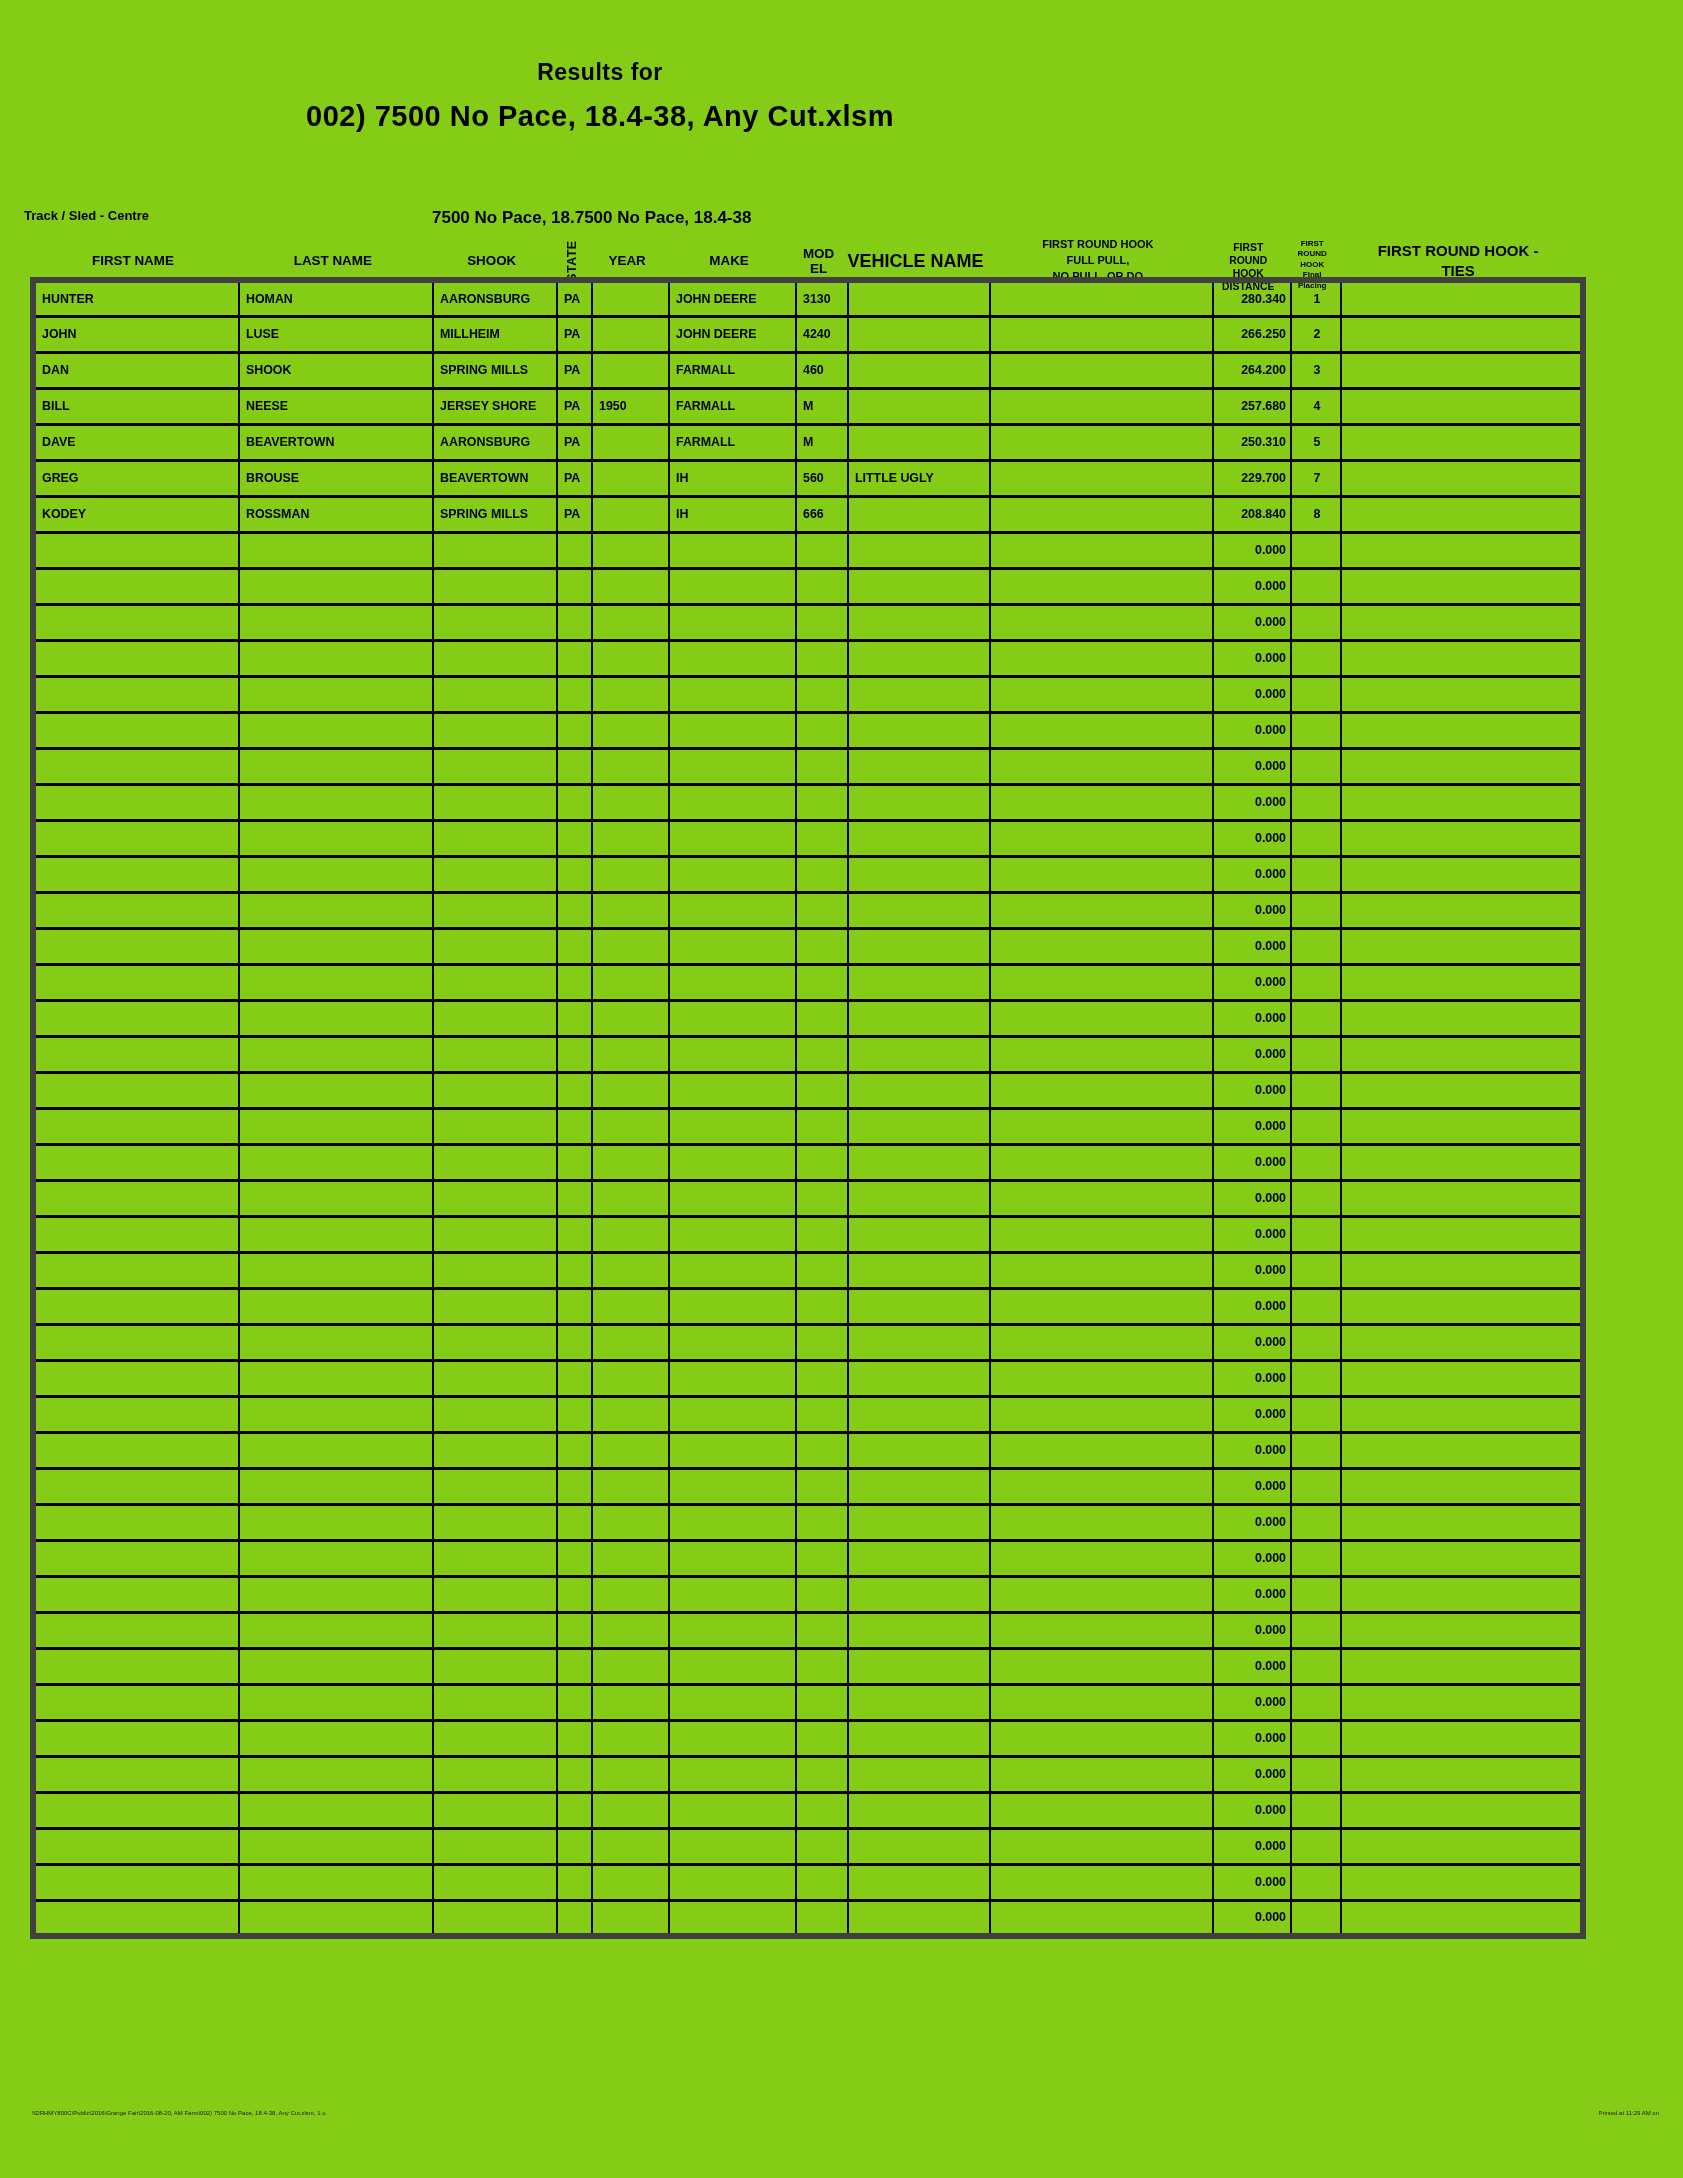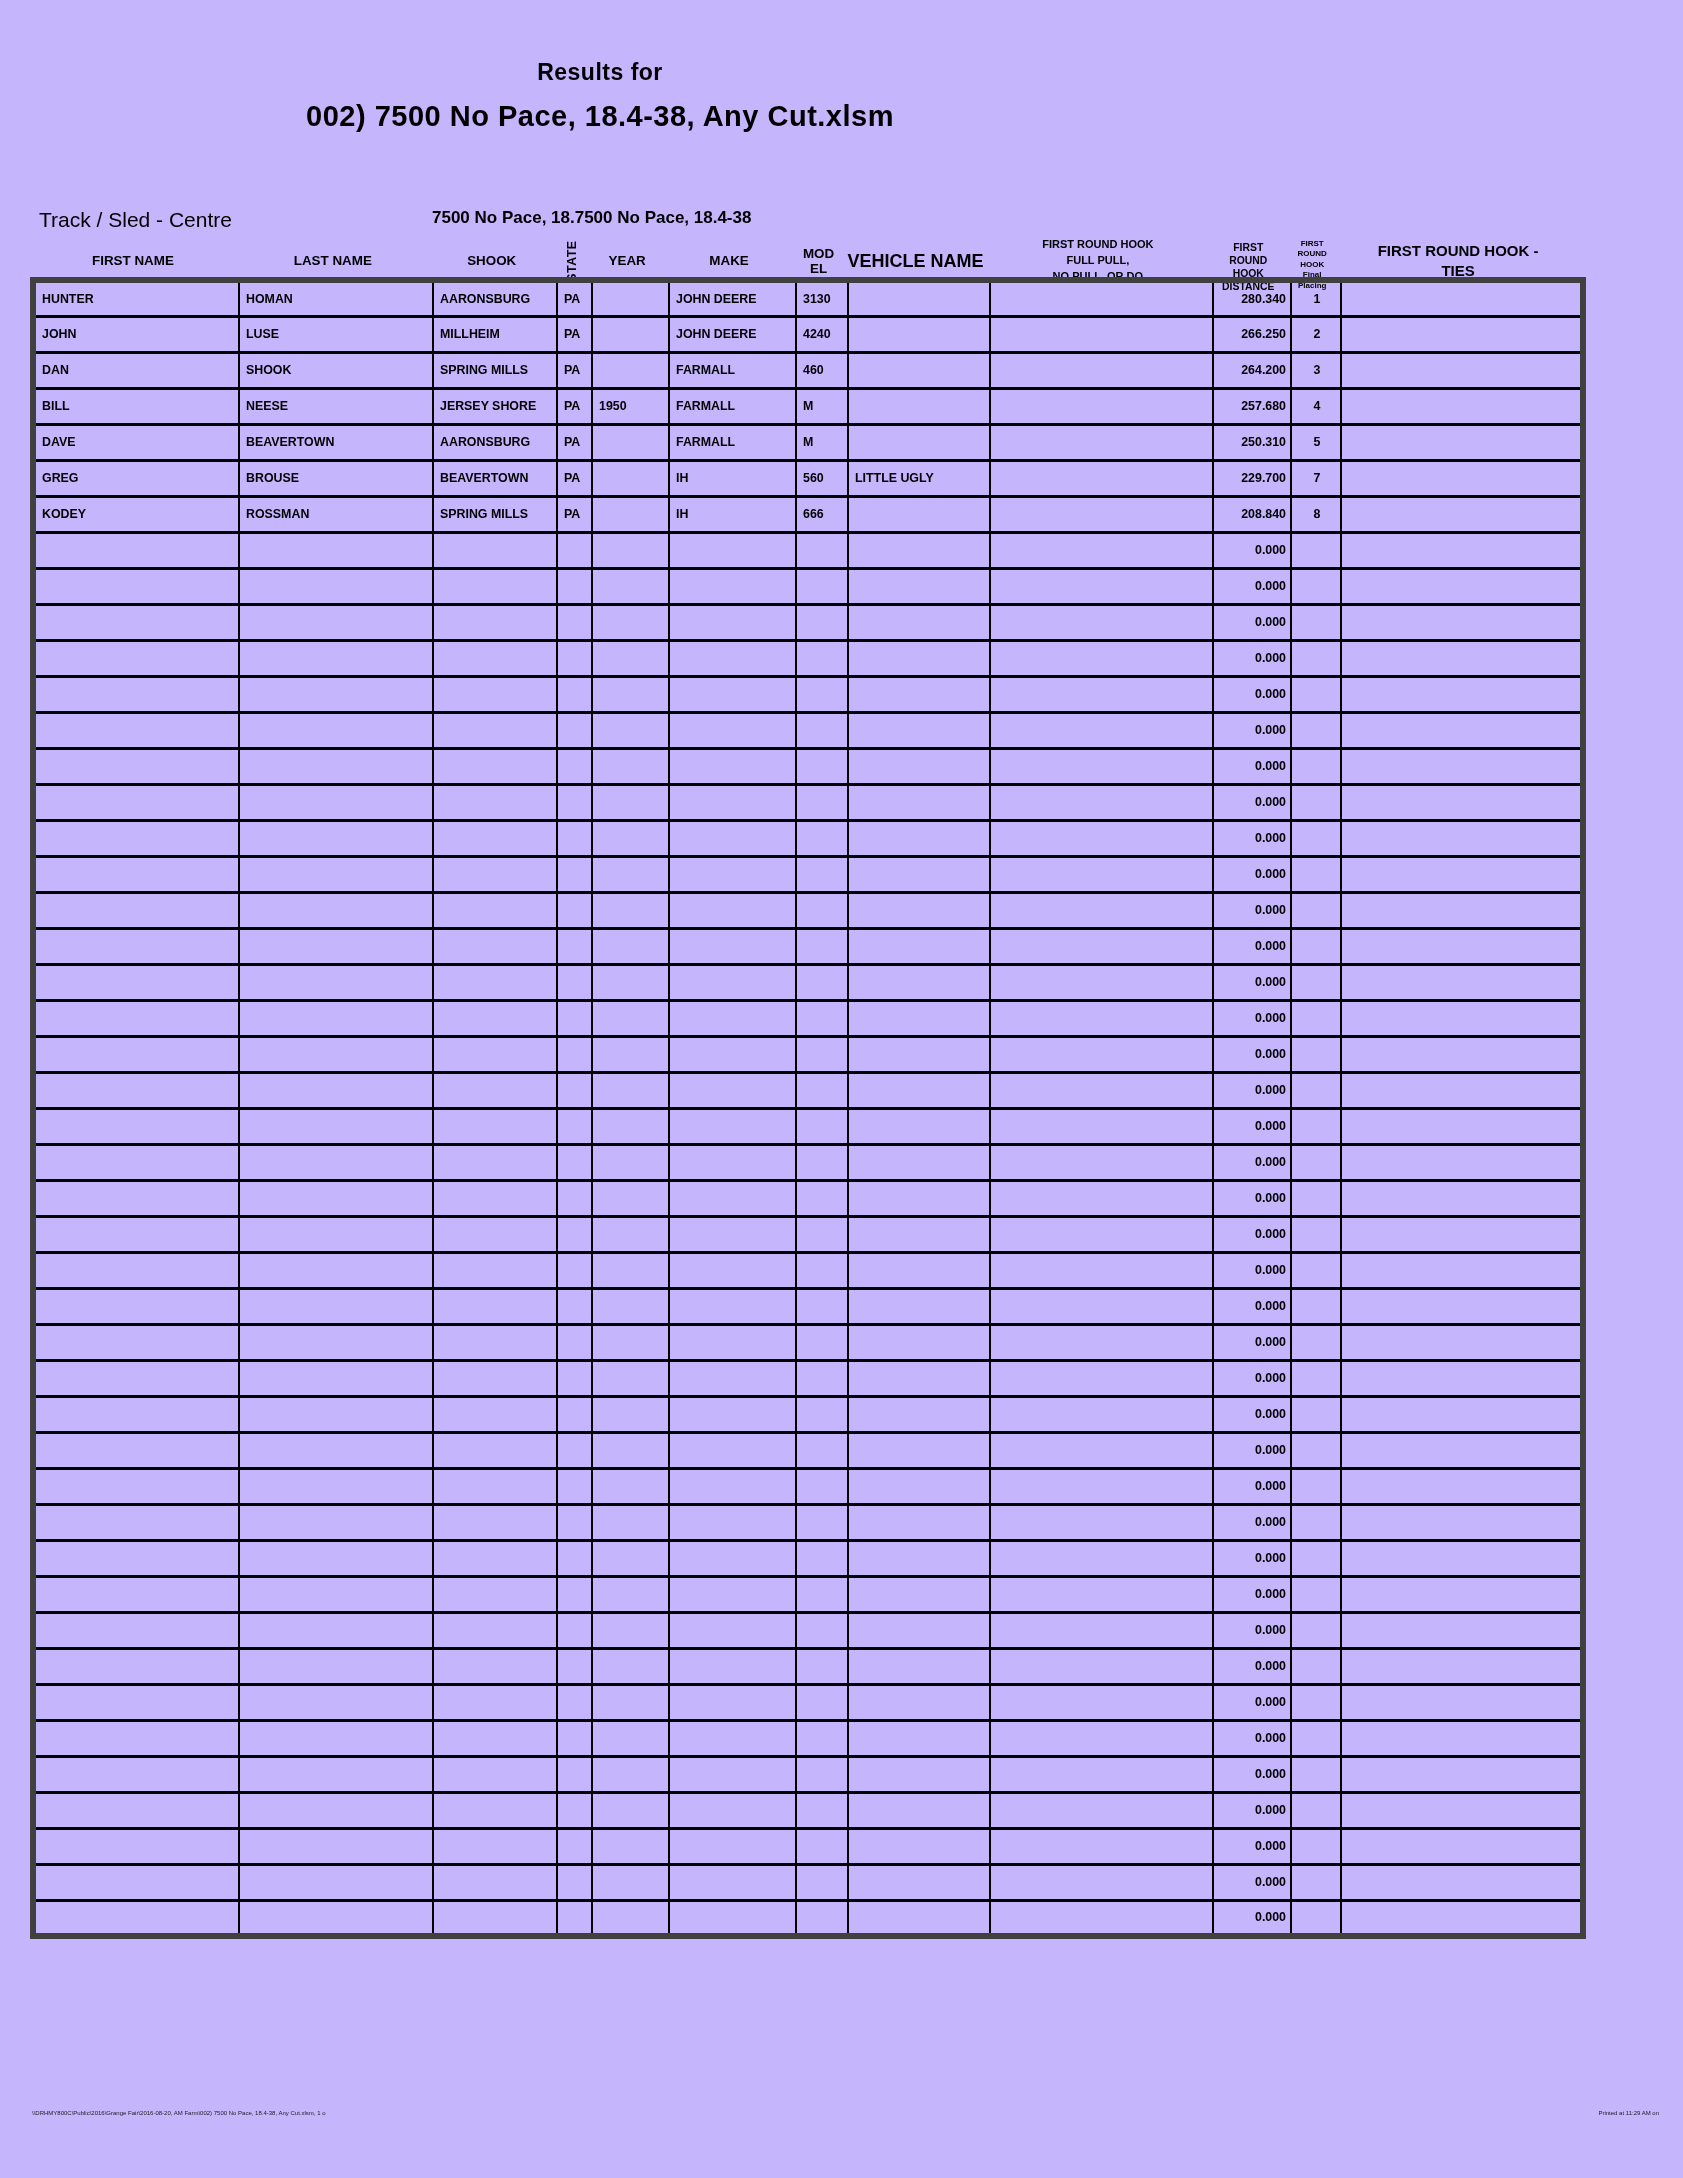--- a/index.html
+++ b/index.html
@@ -1,32 +1,32 @@
 <!DOCTYPE html>
 <html><head>
 <meta charset="utf-8">
 <style>
   html, body { margin: 0; padding: 0; background: #ffffff; }
   .page {
     position: relative;
     width: 1683px;
     height: 2178px;
-    background: #c4b5fd;
+    background: #84cc16;
     font-family: "Liberation Sans", sans-serif;
     color: #000;
     overflow: hidden;
   }
 
   
   .title-block { position: absolute; left: 0; top: 59px; width: 1200px; text-align: center; }
   .title-line1 { font-size: 23px; font-weight: bold; letter-spacing: 0.5px; }
   .title-line2 { font-size: 29px; font-weight: bold; margin-top: 14px; letter-spacing: 0.5px; }
 
   
-  .track-label { position: absolute; left: 39px; top: 208px; font-size: 21px; font-weight: normal; }
+  .track-label { position: absolute; left: 24px; top: 208px; font-size: 13px; font-weight: bold; }
   .class-label { position: absolute; left: 432px; top: 208px; width: 362px; font-size: 17px;
                  font-weight: bold; white-space: nowrap; overflow: hidden; }
 
   
   .col-headers { position: absolute; left: 30px; top: 228px; width: 1549px; height: 66px; display: flex; }
   .hdr { display: flex; flex-direction: column; justify-content: center; align-items: center;
          text-align: center; font-weight: bold; font-size: 13.4px; line-height: 1.15;
          white-space: pre-line; box-sizing: border-box; }
   .hdr-first_name { width: 206px; }
   .hdr-last_name { width: 194px; }

